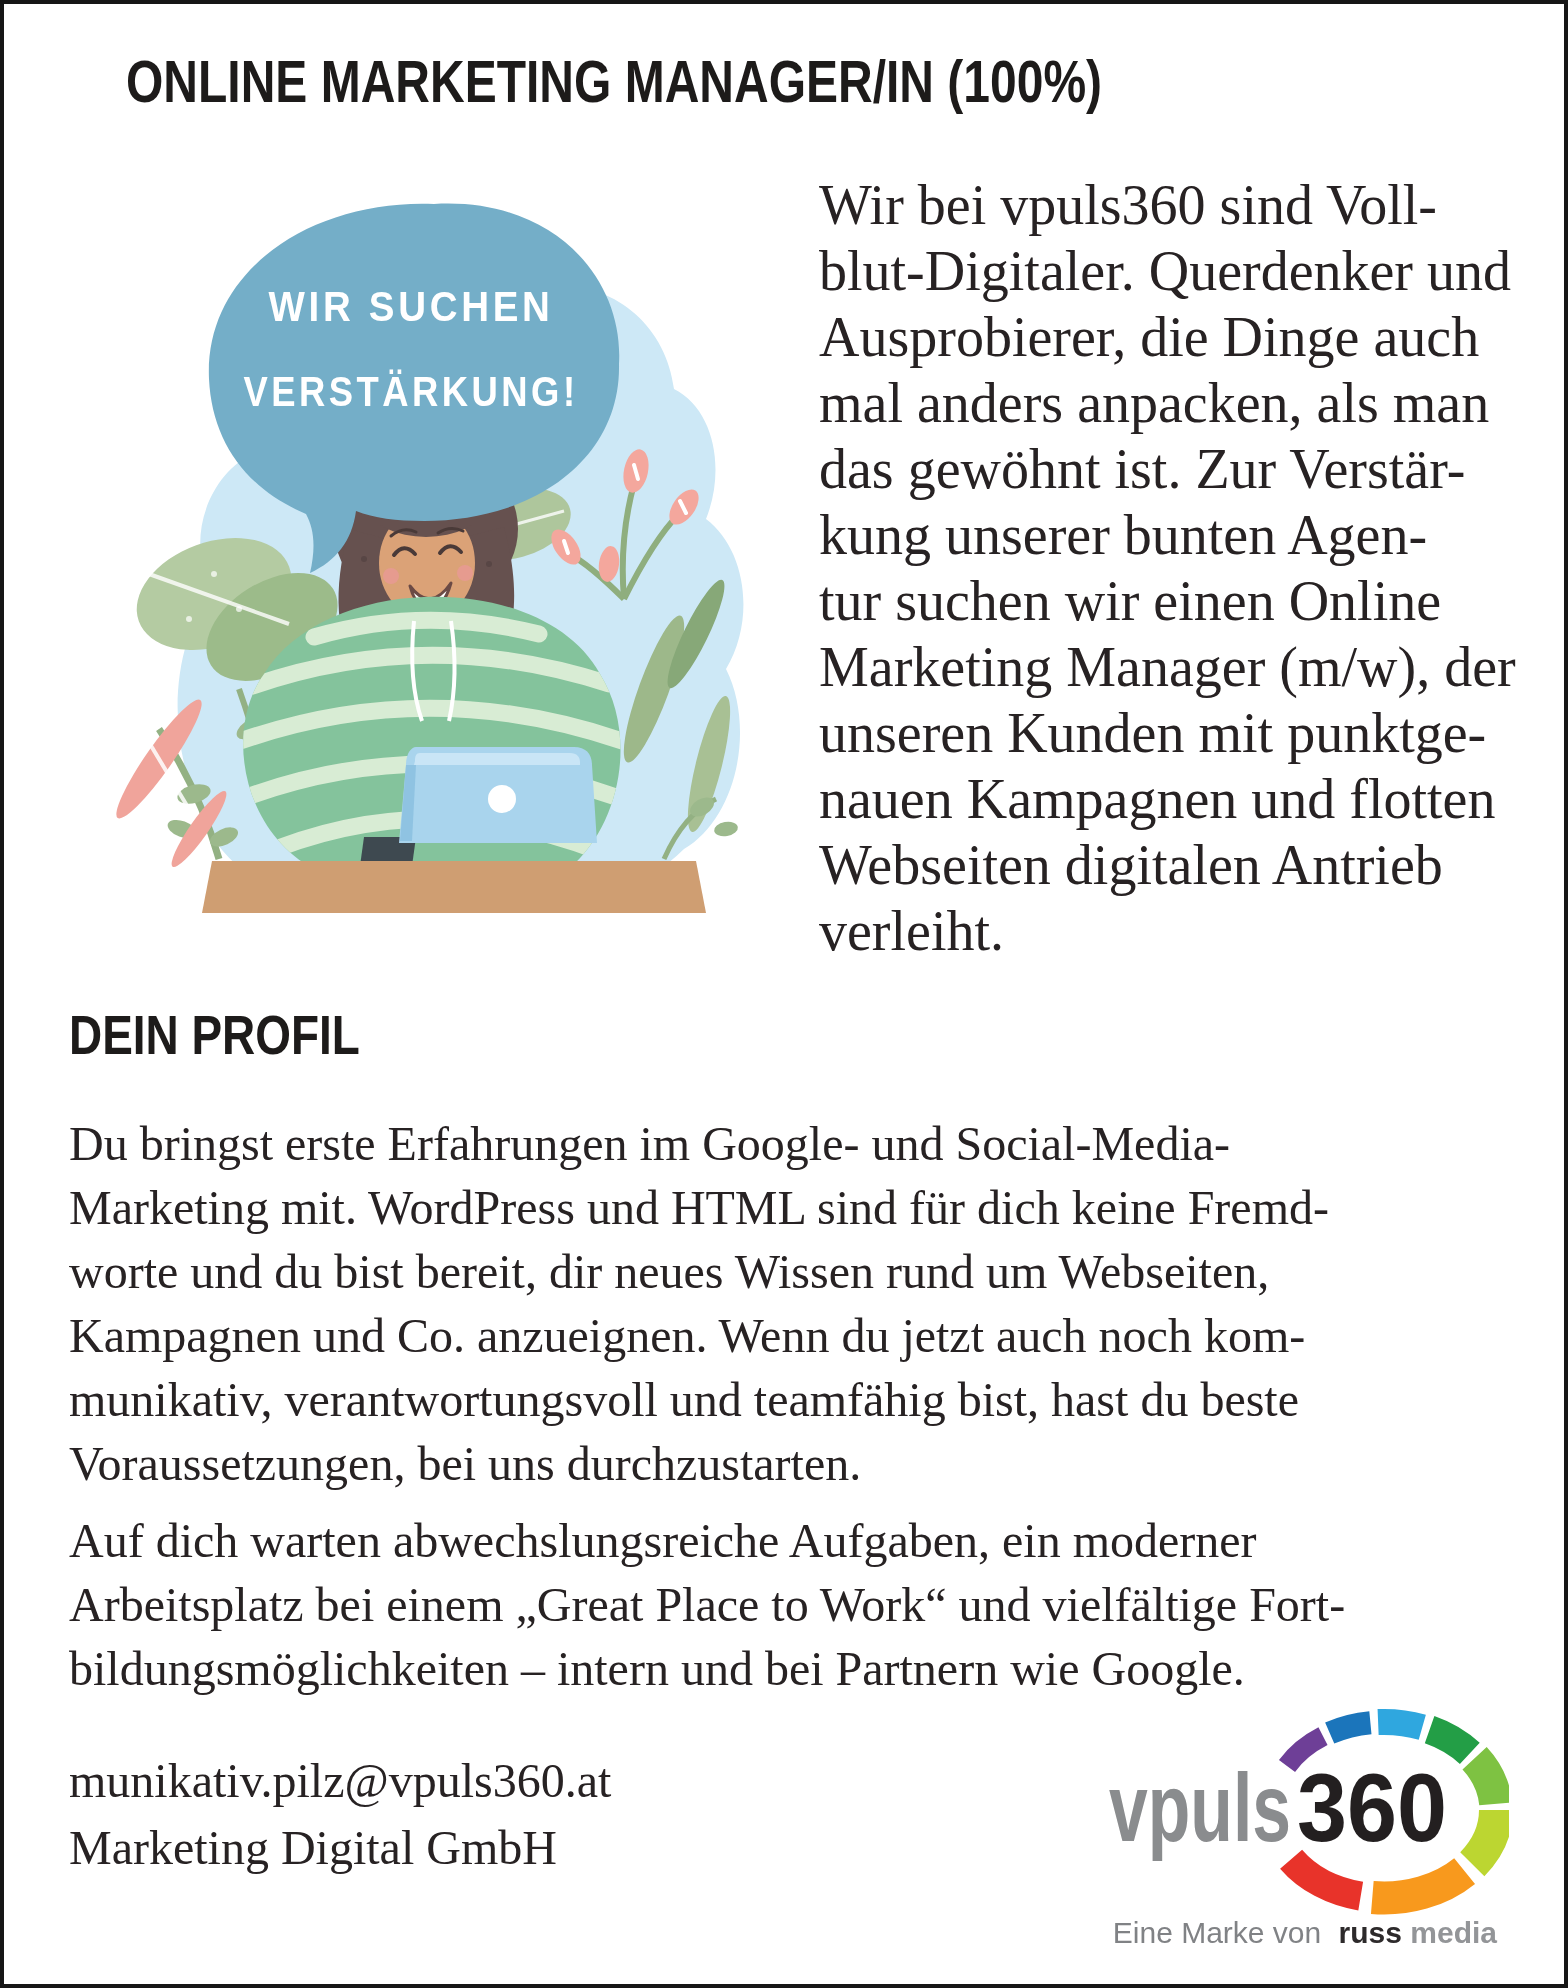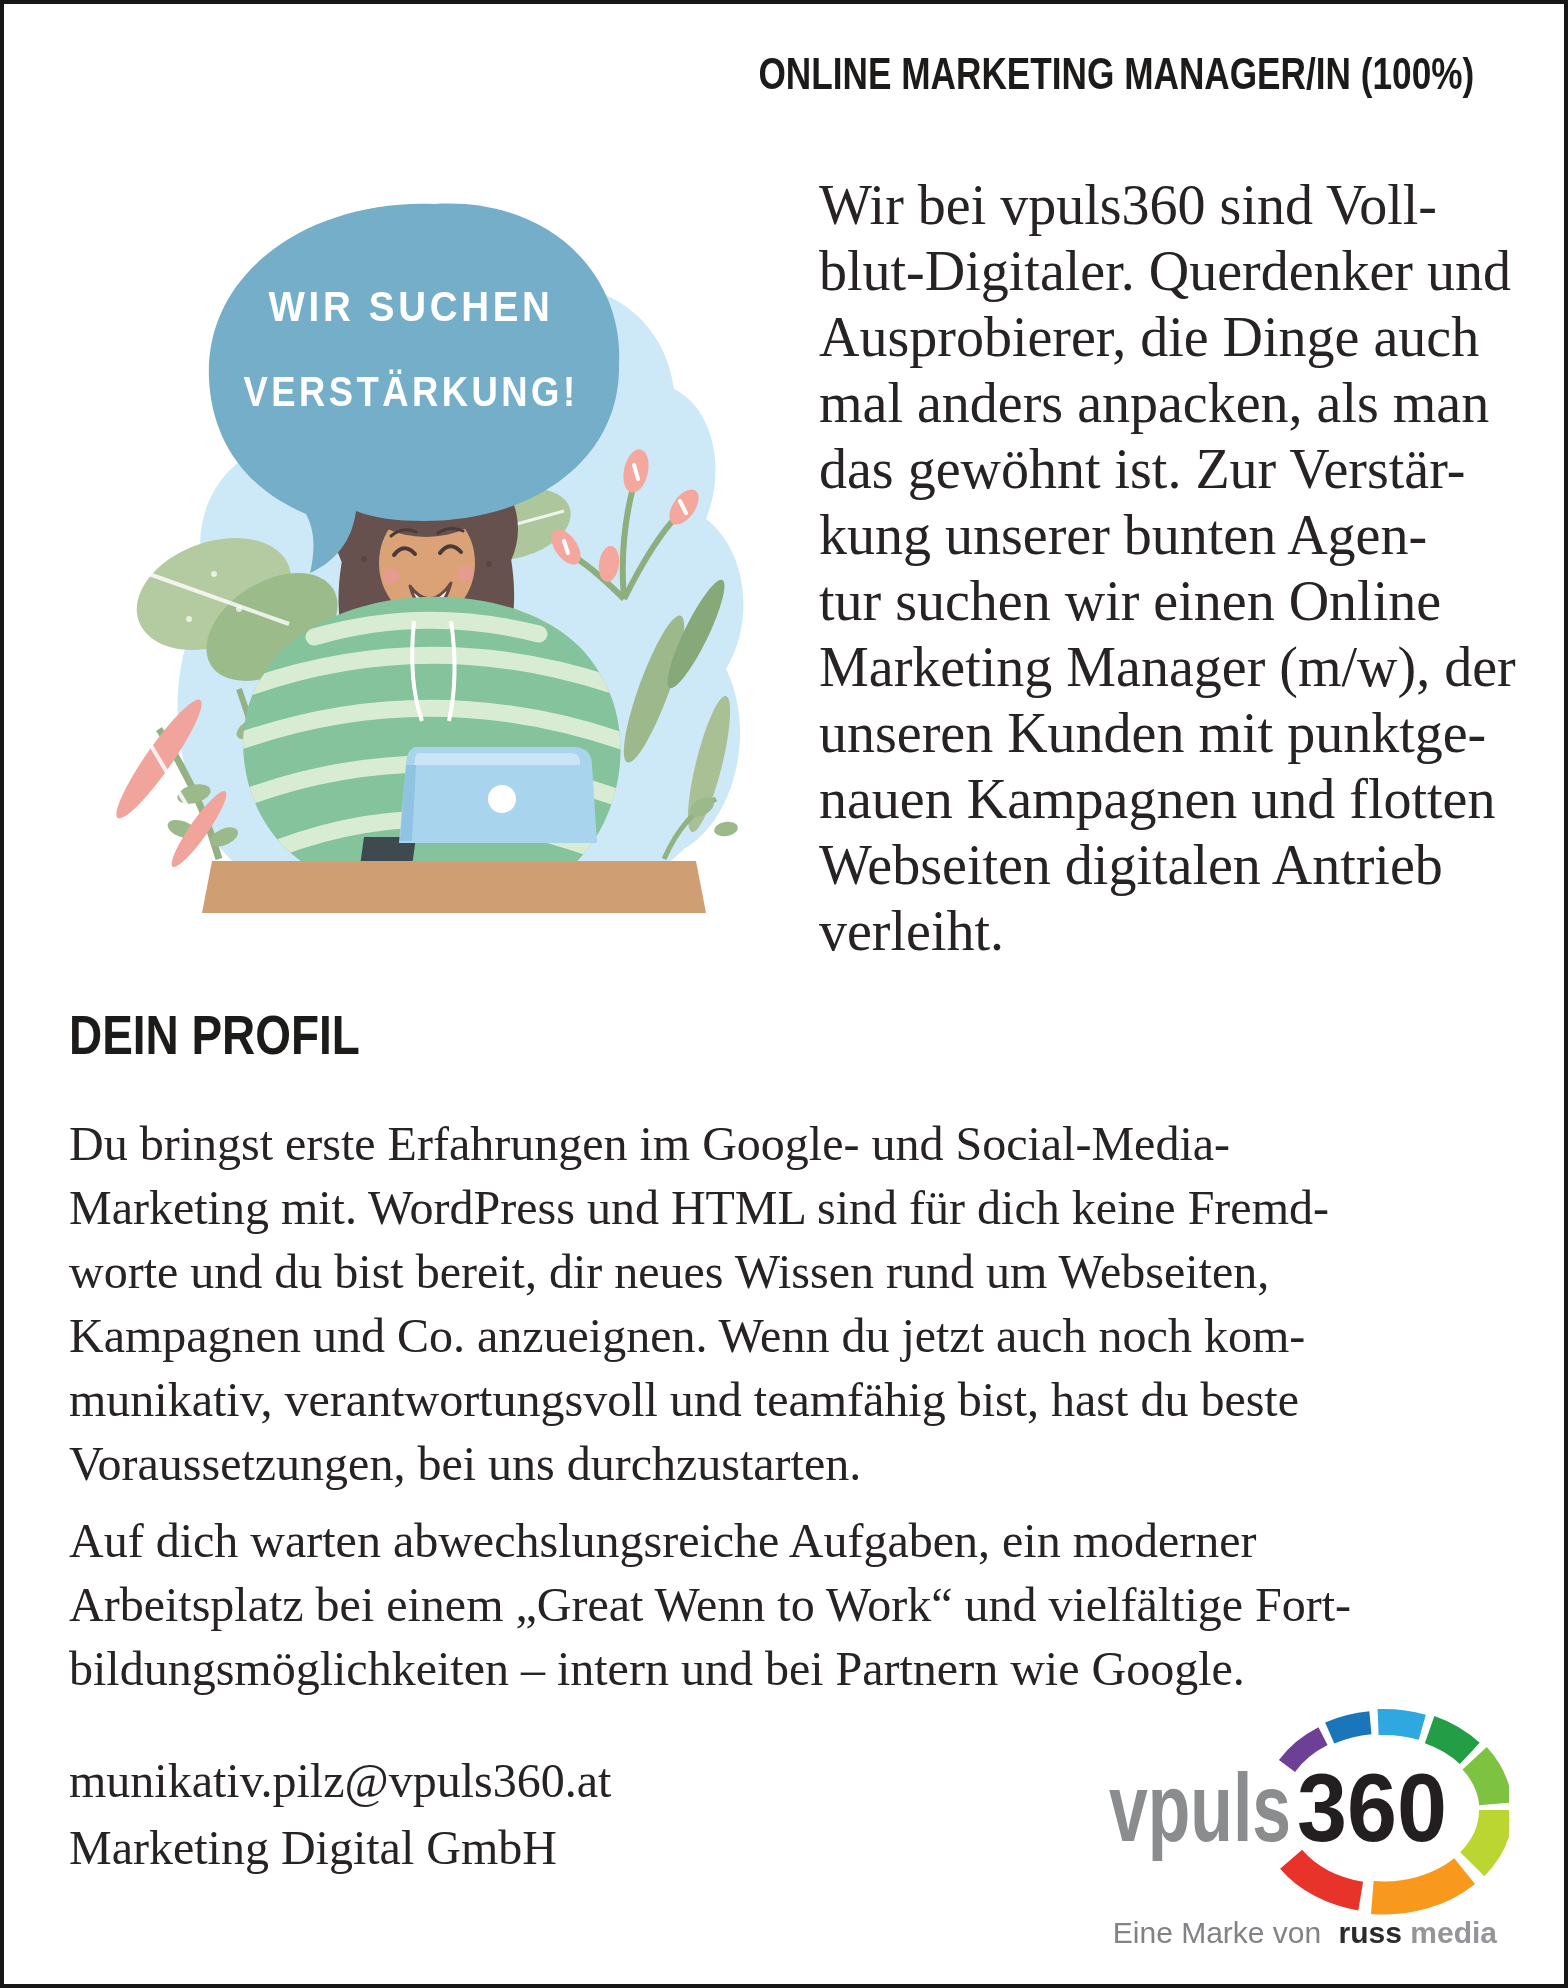--- a/index.html
+++ b/index.html
@@ -9,23 +9,23 @@
     box-sizing:border-box;
     margin:0 auto;
     background:var(--c-background,#ffffff);
     border:4px solid var(--c-border,#161616);
     overflow:hidden;
     font-family:"Liberation Serif", serif;
     color:var(--c-text,#272223);
   }
   .title{
     position:absolute;top:48px;left:0;right:0;
-    text-align:right;
+    text-align:left;
     font-family:"Liberation Sans", sans-serif;
-    font-weight:800;font-size:44px;line-height:1;
+    font-weight:800;font-size:60px;line-height:1;
     color:var(--c-heading,#1d1b1a);
     white-space:nowrap;
   }
   .title .squeeze{display:inline-block;transform:scaleX(0.80);transform-origin:center top;letter-spacing:0px;}
   .illustration{position:absolute;left:60px;top:165px;width:700px;height:760px;}
   .intro{
     position:absolute;left:815px;top:168px;width:720px;
     font-size:56px;line-height:66px;
     white-space:pre-line;
   }
@@ -218,21 +218,21 @@
   <div class="profile-heading">
     <span class="squeeze">DEIN PROFIL</span>
   </div>
   <div class="body-par p1">Du bringst erste Erfahrungen im Google- und Social-Media-
 Marketing mit. WordPress und HTML sind für dich keine Fremd-
 worte und du bist bereit, dir neues Wissen rund um Webseiten,
 Kampagnen und Co. anzueignen. Wenn du jetzt auch noch kom-
 munikativ, verantwortungsvoll und teamfähig bist, hast du beste
 Voraussetzungen, bei uns durchzustarten.</div>
   <div class="body-par p2">Auf dich warten abwechslungsreiche Aufgaben, ein moderner
-Arbeitsplatz bei einem „Great Wenn to Work“ und vielfältige Fort-
+Arbeitsplatz bei einem „Great Place to Work“ und vielfältige Fort-
 bildungsmöglichkeiten – intern und bei Partnern wie Google.</div>
 
   <div class="contact">
     <div>munikativ.pilz@vpuls360.at</div>
     <div>Marketing Digital GmbH</div>
   </div>
 
   <svg class="logo" viewBox="0 0 410 262" aria-hidden="true">
     <g id="logo-arc">
         <path d="M 188.0 70.0 A 112 88 0 0 1 224.0 40.2" fill="none" stroke="#6e3f97" stroke-width="20"></path>

